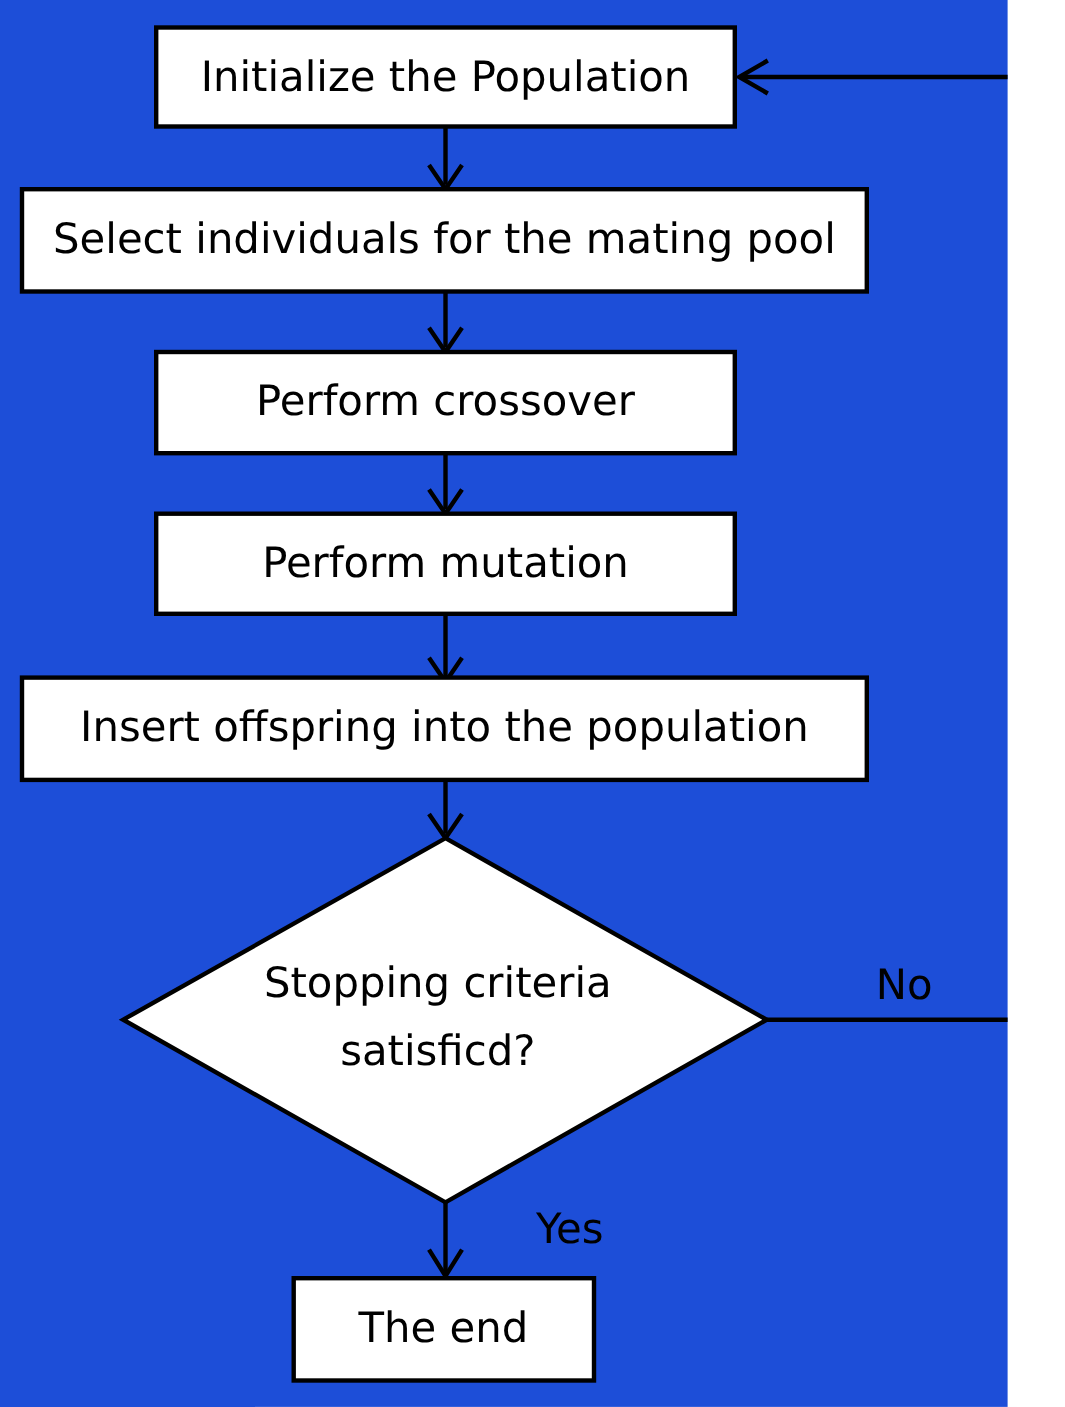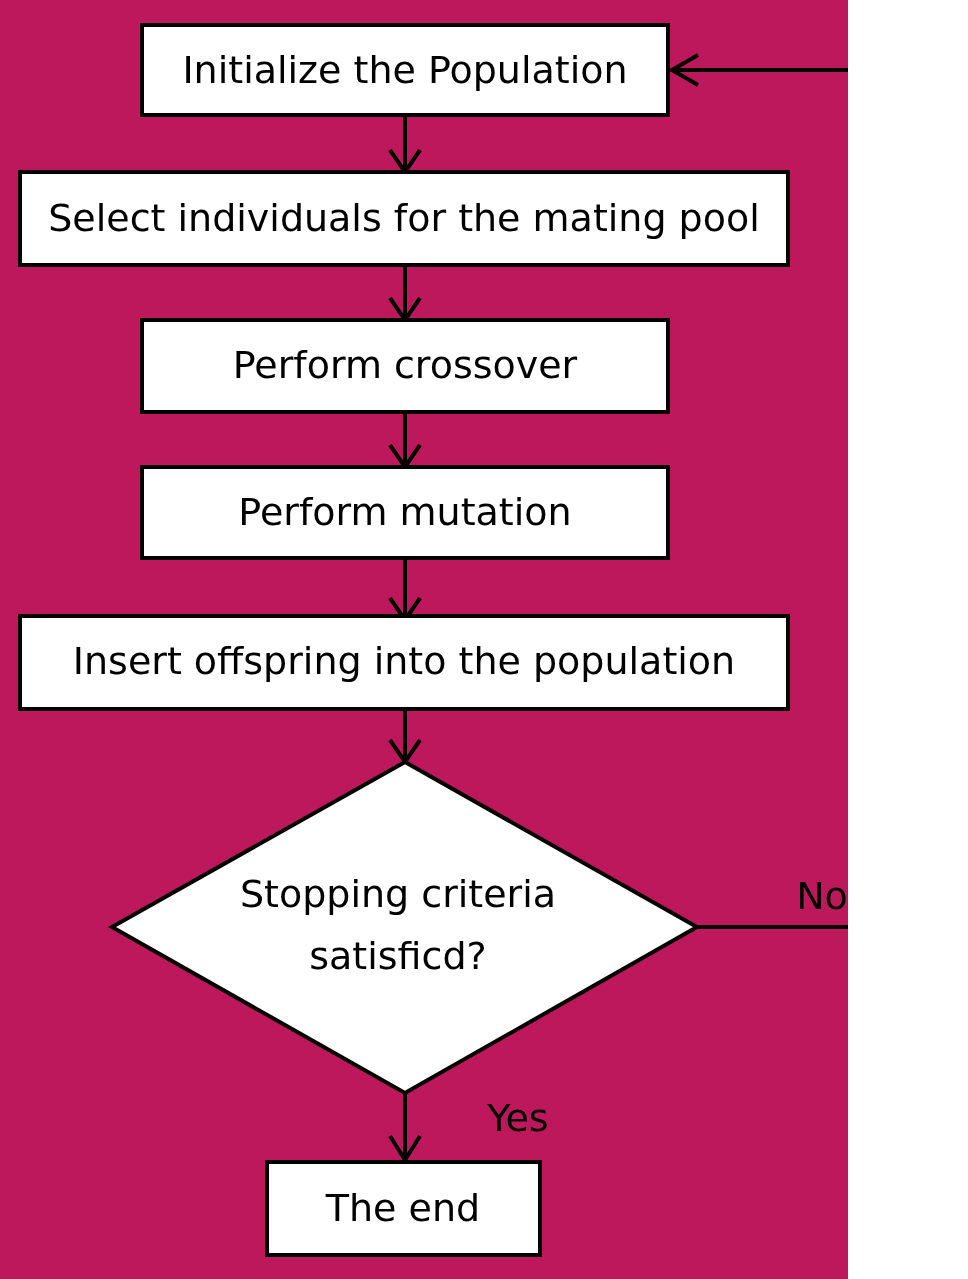--- a/index.html
+++ b/index.html
@@ -6,23 +6,23 @@
   html, body {
     margin: 0;
     padding: 0;
     background: #ffffff;
   }
   body {
     font-family: "DejaVu Sans", sans-serif;
   }
   #flowchart-root {
     position: relative;
-    width: 848px;
+    width: 916px;
     height: 1279px;
-    background: #be185d;
+    background: #1d4ed8;
     overflow: hidden;
   }
   svg#flow-svg {
     position: absolute;
     top: 0;
     left: 0;
     width: 968px;
     height: 1279px;
     display: block;
   }

